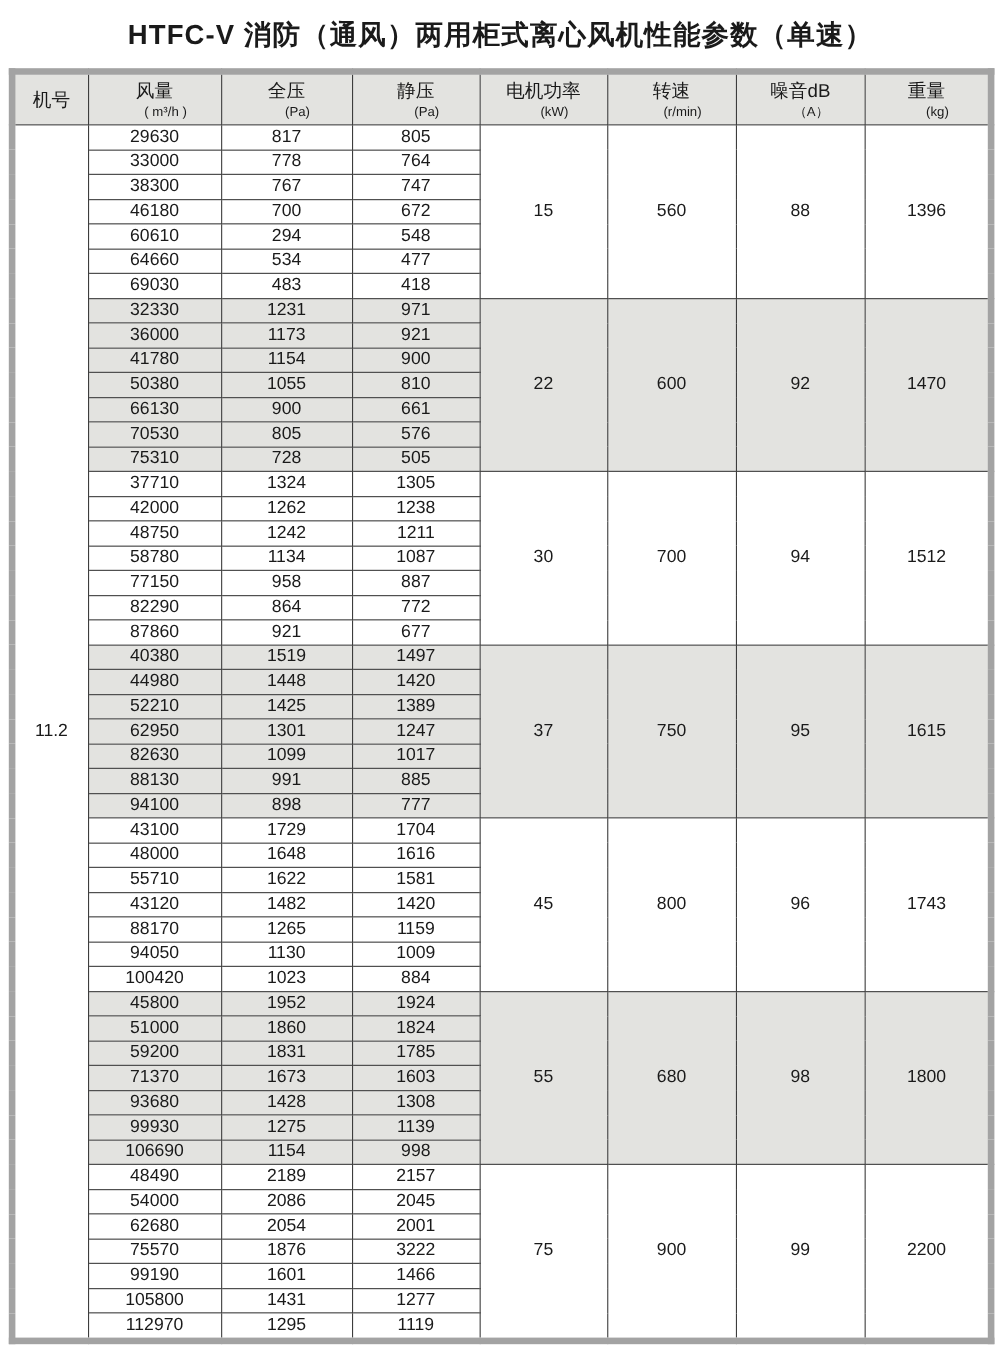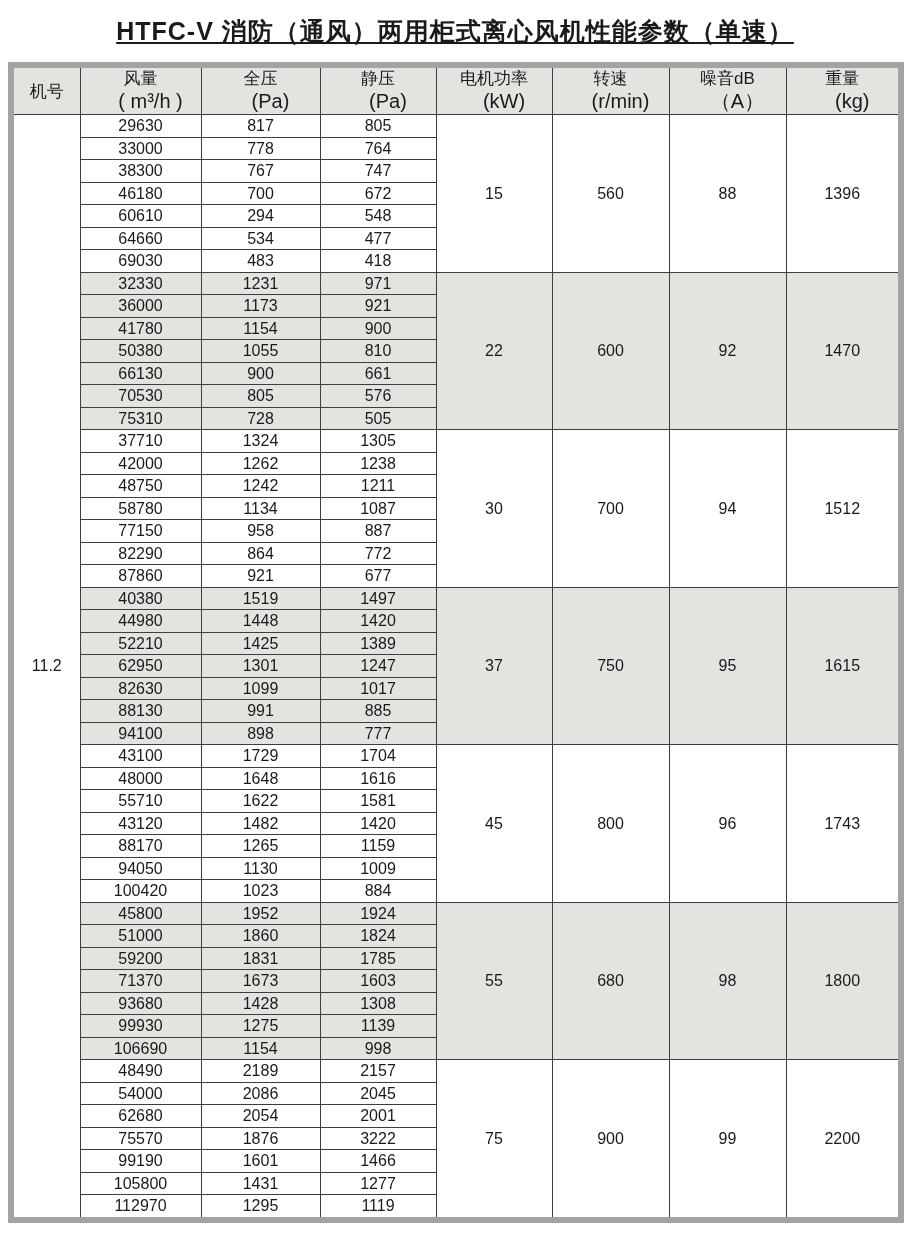--- a/index.html
+++ b/index.html
@@ -11,21 +11,20 @@
     width: 910px;
     height: 1233px;
     font-family: "Liberation Sans", "DejaVu Sans", sans-serif;
     color: #1a1a1a;
     overflow: hidden;
   }
   .page {
     position: relative;
     width: 910px;
     height: 879px;
-    text-decoration: underline;
   }
   .title {
     margin: 0;
     padding-top: 15px;
     height: 32px;
     text-align: center;
     font-size: 25px;
     font-weight: bold;
     letter-spacing: 1px;
     white-space: nowrap;
@@ -49,21 +48,21 @@
   }
   table.perf thead th {
     background: #e3e3e0;
     height: 45px;
     font-size: 17px;
     font-weight: normal;
     line-height: 1.25;
   }
   table.perf thead th .sub {
     display: block;
-    font-size: 20px;
+    font-size: 12px;
     margin-left: 20px;
   }
   table.perf tbody td {
     height: 21.5px;
     font-size: 16px;
     line-height: 1;
     background: #ffffff;
   }
   table.perf tbody td.shaded {
     background: #e3e3e0;

